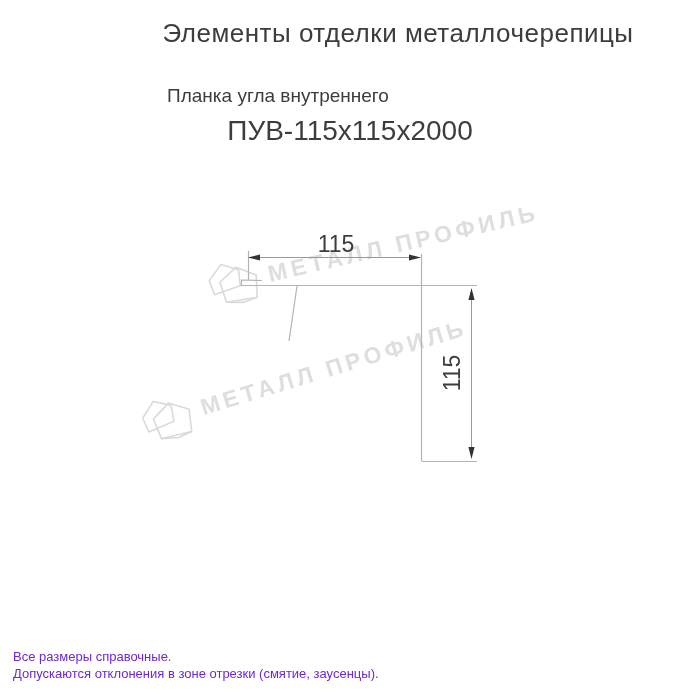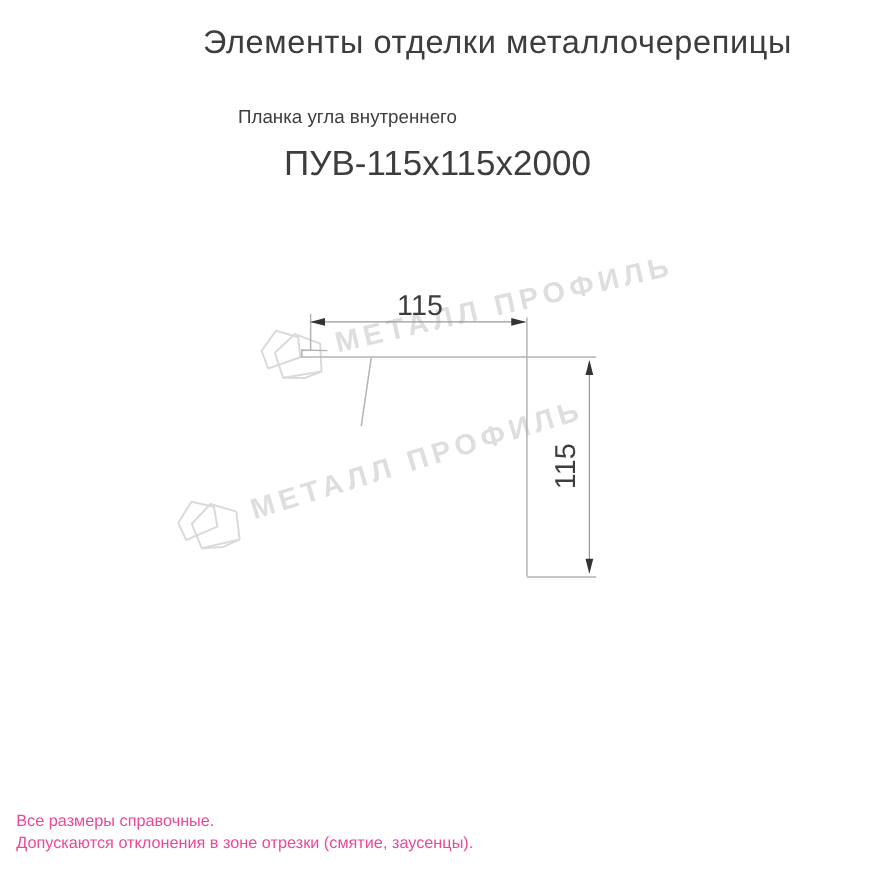--- a/index.html
+++ b/index.html
@@ -23,21 +23,21 @@
     left: 0; top: 18px; width: 700px;
     text-align: center;
     font-size: 26px;
     font-weight: 400;
     letter-spacing: 0.5px;
     padding-left: 48px;
   }
   .product-name {
     left: 0; top: 85px; width: 556px;
     text-align: center;
-    font-size: 15px;
+    font-size: 19px;
     font-weight: 400;
   }
   .product-code {
     left: 0; top: 115px; width: 700px;
     text-align: center;
     font-size: 28px;
     font-weight: 400;
   }
 
   
@@ -82,21 +82,21 @@
     line-height: 16px;
     text-align: center;
     color: #3d3d3d;
   }
 
   
   .footer-notes {
     left: 13px; top: 649px;
     font-size: 13px;
     line-height: 16.5px;
-    color: #ec4899;
+    color: #6d28d9;
     z-index: 3;
   }
 </style>
 </head>
 <body>
 
 <div class="page">
 
   <div class="abs catalog-title">Элементы отделки металлочерепицы</div>
   <div class="abs product-name">Планка угла внутреннего</div>

